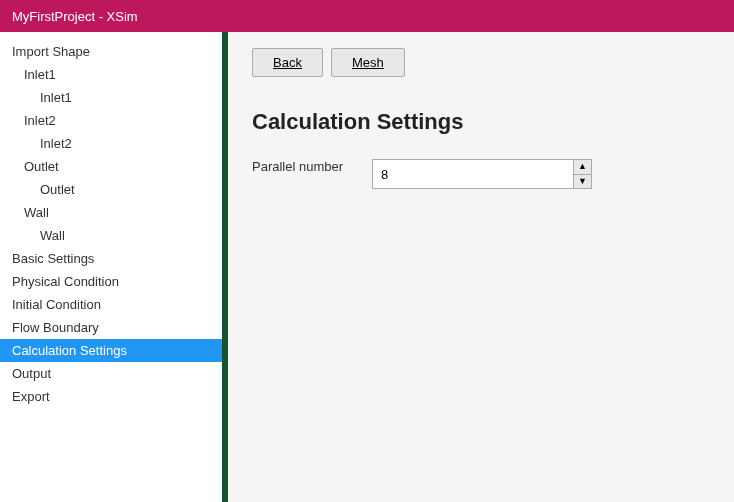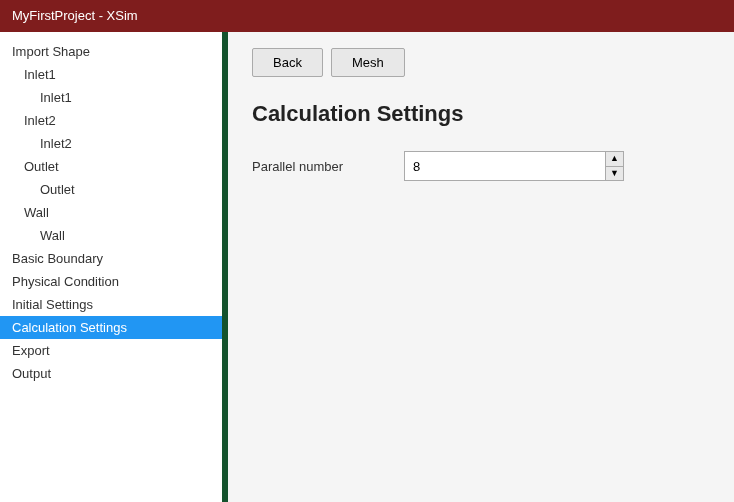--- a/index.html
+++ b/index.html
@@ -11,27 +11,27 @@
     body {
       width: 734px;
       height: 502px;
       font-family: 'Segoe UI', Arial, sans-serif;
       font-size: 13px;
       background: #f0f0f0;
       overflow: hidden;
     }
 
     .title-bar {
-      background: #7f1d1d;
+      background: #be185d;
       color: #ffffff;
       padding: 8px 12px;
       font-size: 13px;
       height: 32px;
       display: flex;
-      align-items: flex-start;
+      align-items: center;
     }
 
     .main-layout {
       display: flex;
       height: calc(502px - 32px);
     }
 
     .sidebar {
       width: 228px;
       background: #ffffff;
@@ -67,21 +67,22 @@
     .content-area {
       flex: 1;
       background: #f5f5f5;
       padding: 16px 24px;
       overflow-y: auto;
     }
 
     .button-row {
       display: flex;
       gap: 8px;
-      margin-bottom: 24px;
+      margin-bottom: 32px;
+      text-decoration: underline;
     }
 
     .btn {
       padding: 6px 20px;
       border: 1px solid #aaa;
       background: #e8e8e8;
       cursor: pointer;
       font-size: 13px;
       border-radius: 2px;
       min-width: 70px;
@@ -89,22 +90,22 @@
 
     .page-title {
       font-size: 22px;
       font-weight: bold;
       color: #222;
       margin-bottom: 24px;
     }
 
     .form-row {
       display: flex;
-      align-items: center;
-      gap: 32px;
+      align-items: flex-start;
+      gap: 0;
       margin-bottom: 12px;
     }
 
     .form-label {
       font-size: 13px;
       color: #333;
       min-width: 120px;
     }
 
     .spinbox-wrapper {
@@ -160,26 +161,27 @@
   <div class="sidebar">
   <div class="sidebar-item level-0">Import Shape</div>
       <div class="sidebar-item level-1">Inlet1</div>
       <div class="sidebar-item level-2">Inlet1</div>
       <div class="sidebar-item level-1">Inlet2</div>
       <div class="sidebar-item level-2">Inlet2</div>
       <div class="sidebar-item level-1">Outlet</div>
       <div class="sidebar-item level-2">Outlet</div>
       <div class="sidebar-item level-1">Wall</div>
       <div class="sidebar-item level-2">Wall</div>
-      <div class="sidebar-item level-0">Basic Boundary</div>
+      <div class="sidebar-item level-0">Basic Settings</div>
       <div class="sidebar-item level-0">Physical Condition</div>
-      <div class="sidebar-item level-0">Initial Settings</div>
+      <div class="sidebar-item level-0">Initial Condition</div>
+      <div class="sidebar-item level-0">Flow Boundary</div>
       <div class="sidebar-item level-0 active">Calculation Settings</div>
+      <div class="sidebar-item level-0">Output</div>
       <div class="sidebar-item level-0">Export</div>
-      <div class="sidebar-item level-0">Output</div>
     </div>
 
   <div class="content-area">
     <div class="button-row">
       <button class="btn">Back</button>
       <button class="btn">Mesh</button>
     </div>
 
     <div class="page-title">Calculation Settings</div>
 

